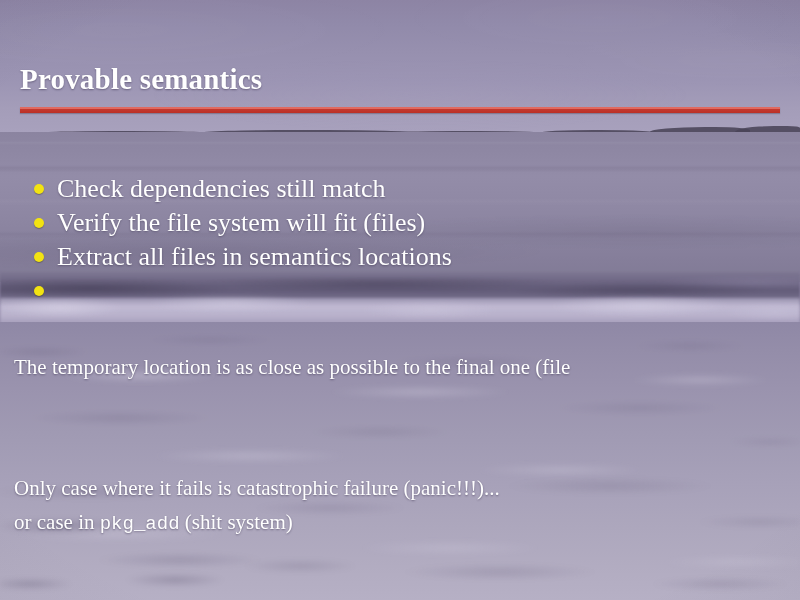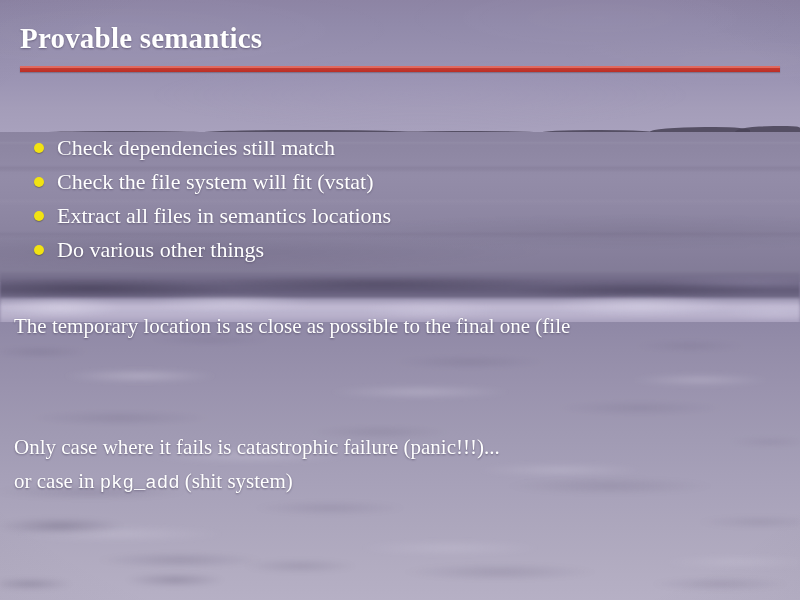--- a/index.html
+++ b/index.html
@@ -207,20 +207,21 @@
     top: 0;
     height: 600px;
     background:
       radial-gradient(ellipse 900px 620px at 400px 300px, rgba(0,0,0,0) 55%, rgba(40,34,58,.13) 100%);
   }
 
   
   .content {
     position: absolute;
     inset: 0;
+    margin-top: 41px;
   }
 
   .slide-title {
     position: absolute;
     left: 20px;
     top: 22px;
     font-size: 29px;
     font-weight: bold;
     color: #ffffff;
     letter-spacing: .2px;
@@ -247,21 +248,21 @@
     left: 34px;
     top: 131px;
     list-style: none;
     margin: 0;
     padding: 0;
   }
   .bullet-item {
     position: relative;
     height: 34px;
     padding-left: 23px;
-    font-size: 22px;
+    font-size: 26px;
     line-height: 34px;
     color: #ffffff;
     white-space: nowrap;
     text-shadow: 0 1px 2px rgba(40,32,60,.40);
   }
   .bullet-dot {
     position: absolute;
     left: 0;
     top: 12px;
     width: 10px;
@@ -327,29 +328,28 @@
 
     <div class="title-rule"></div>
 
     <ul class="bullets">
       <li class="bullet-item">
         <span class="bullet-dot"></span>
         <span>Check dependencies still match</span>
       </li>
       <li class="bullet-item">
         <span class="bullet-dot"></span>
-        <span>Check the file system will fit (vstat)</span>
+        <span>Verify the file system will fit (files)</span>
       </li>
       <li class="bullet-item">
         <span class="bullet-dot"></span>
         <span>Extract all files in semantics locations</span>
       </li>
       <li class="bullet-item">
         <span class="bullet-dot"></span>
-        <span>Do various other things</span>
       </li>
     </ul>
 
     <div class="para-block para-1">
       <div class="para-line">The temporary location is as close as possible to the final one (file</div>
     </div>
 
     <div class="para-block para-2">
       <div class="para-line"><span>Only case where it fails is catastrophic failure (panic!!!)...</span></div>
       <div class="para-line"><span>or case in </span><span class="mono">pkg_add</span><span> (shit system)</span></div>

